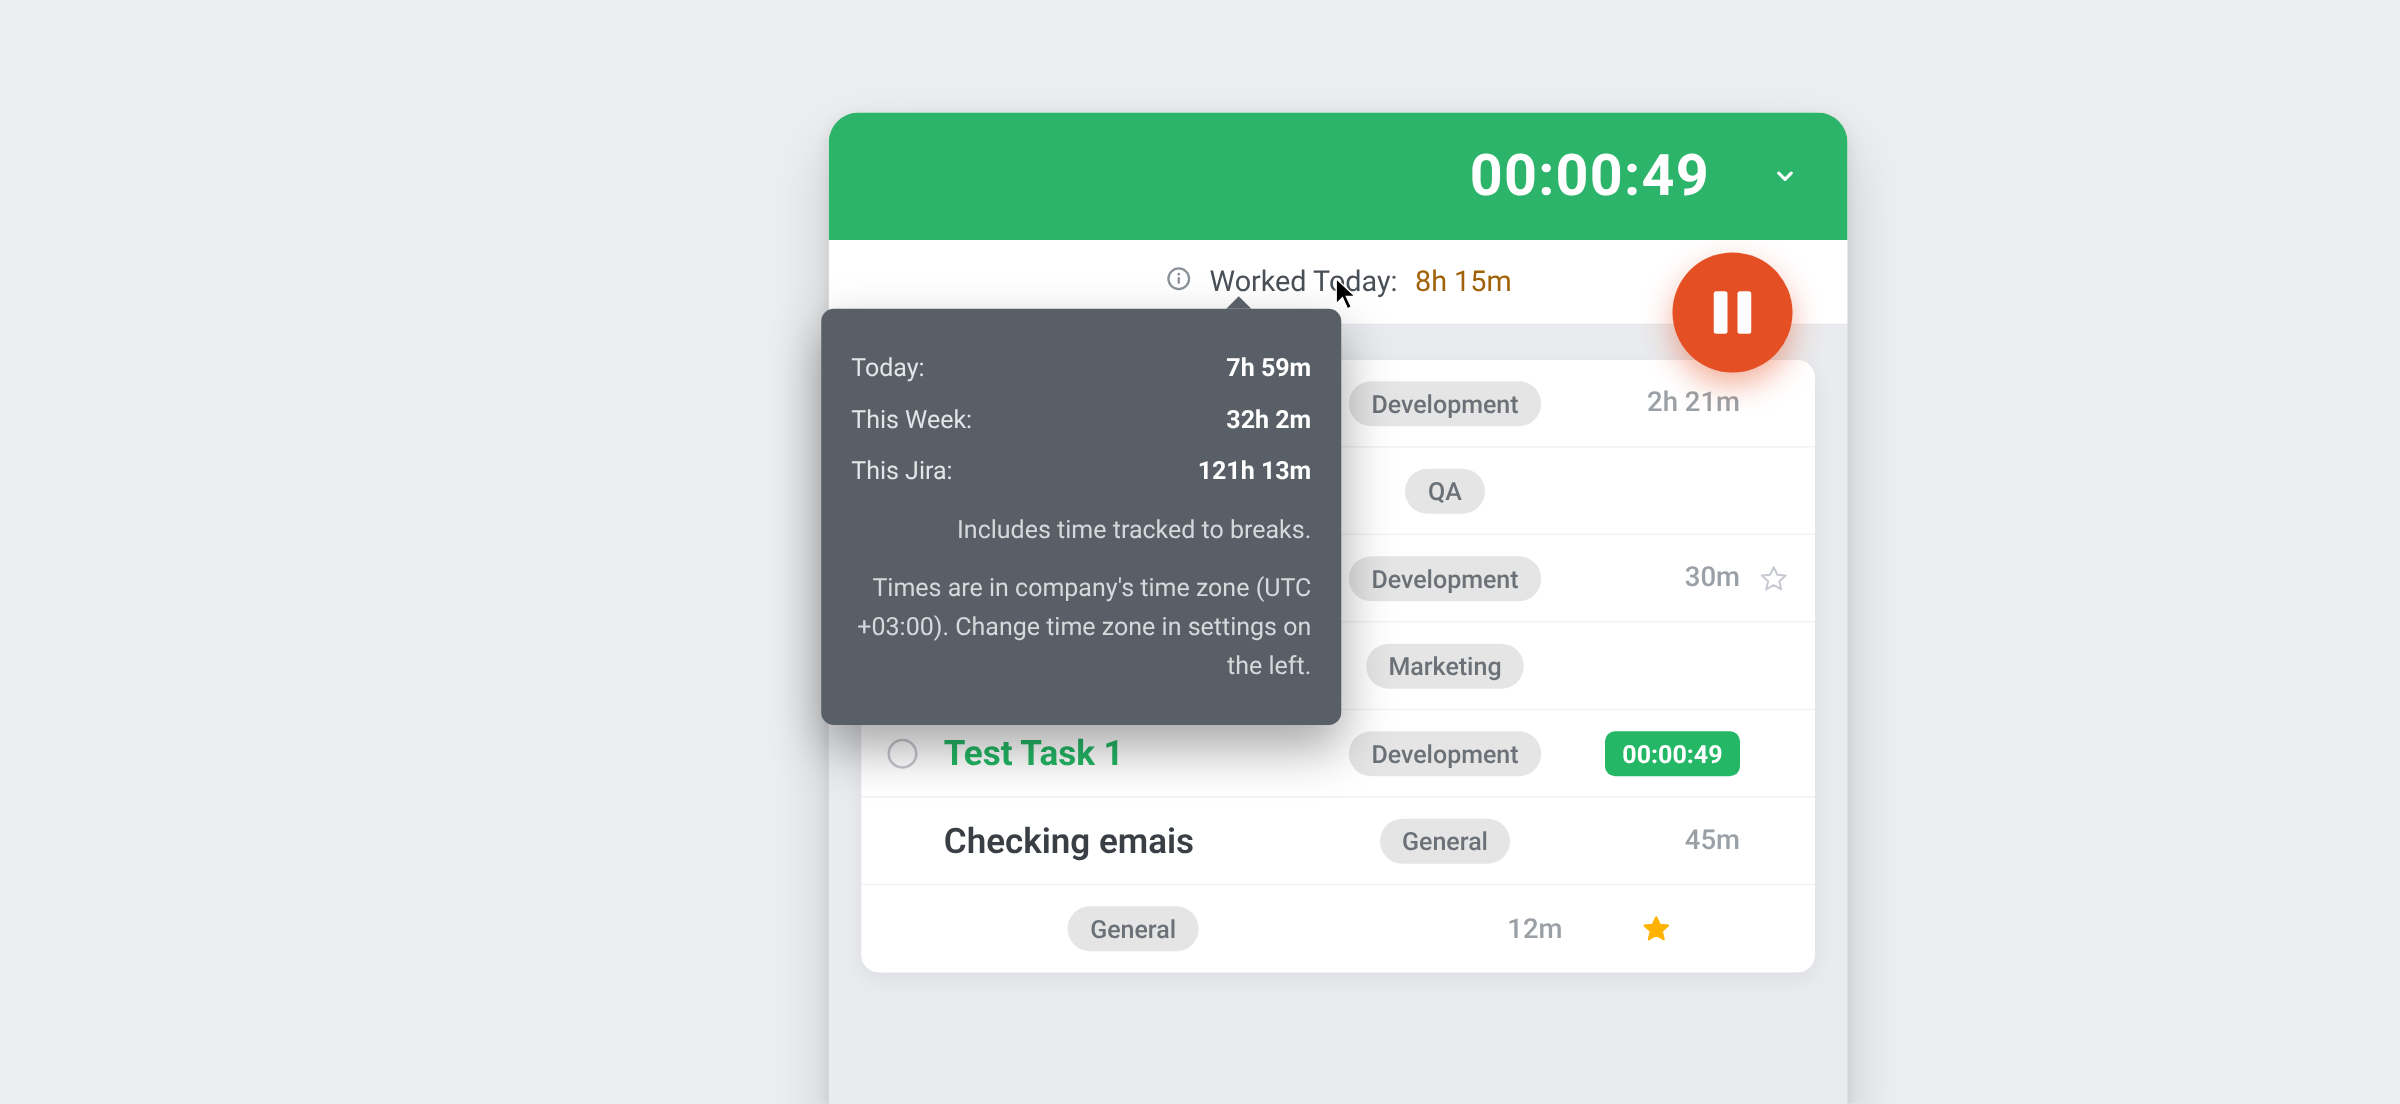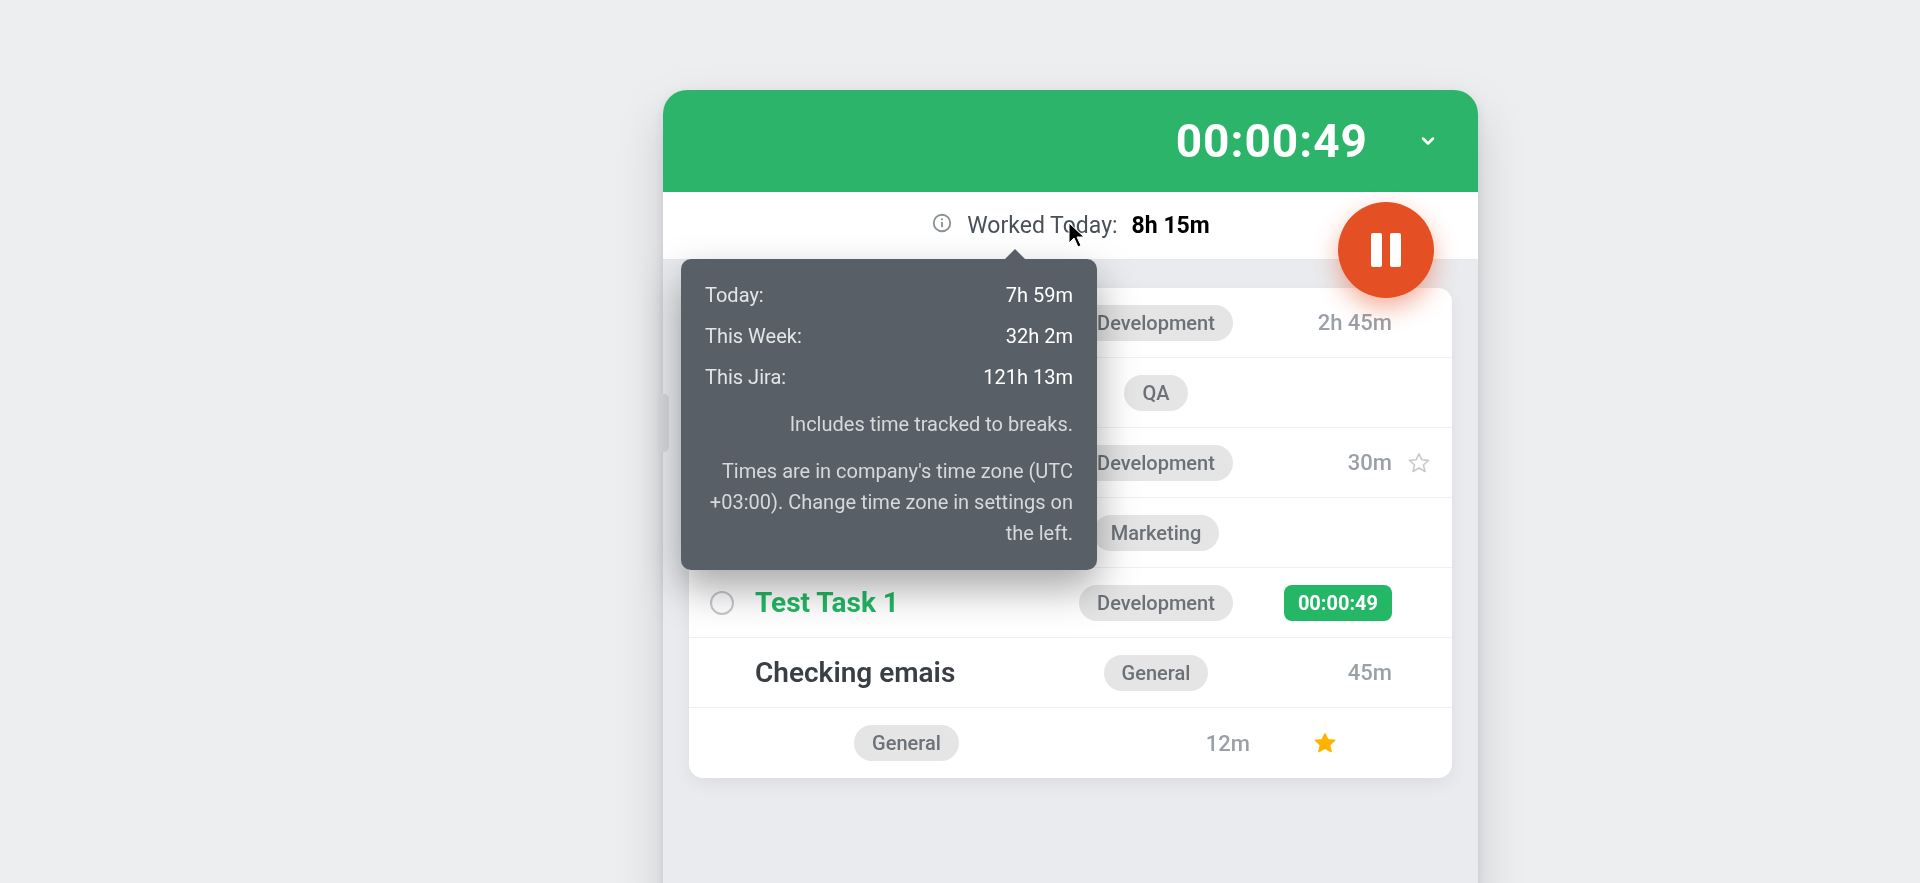--- a/index.html
+++ b/index.html
@@ -60,21 +60,21 @@
     height: 68px;
     display: flex;
     align-items: center;
     justify-content: center;
     gap: 14px;
     border-bottom: 1px solid #e5e7ea;
     color: #4a5057;
     font-size: 23px;
   }
   .worked-bar .info-icon { color:#8b9198; }
-  .worked-bar .value { font-weight: 700; color:#000000; }
+  .worked-bar .value { font-weight: 400; color:#a16207; }
 
   
   .pause-btn {
     position: absolute;
     top: 112px;
     right: 44px;
     width: 96px; height: 96px;
     border-radius: 50%;
     background: #e54f24;
     box-shadow: 0 10px 24px rgba(229,79,36,.45);
@@ -160,44 +160,43 @@
   .star-cell { display:flex; justify-content:center; align-items:center; color:#c6cad0; }
   .star-filled { color:#ffb300; }
 
   .row.sub .bullet { }
   .row.sub .task-title { font-weight:600;text-align:center; }
   .row.sub .circle { opacity:0; }
 
   
   .tooltip {
     position:absolute;
-    left:543px;
+    left:519px;
     top:247px;
     width:416px;
     background:#585f66;
     color:#e9ecef;
     border-radius:10px;
-    padding: 21px 24px;
+    padding: 32px 24px;
     font-size:20px;
     line-height:1.55;
     box-shadow: 0 18px 40px rgba(0,0,0,.35);
-    margin-top: 12px;
   }
   .tooltip::after{
     content:"";
     position:absolute;
     top:-10px; right:72px;
     width:0;height:0;
     border-left:10px solid transparent;
     border-right:10px solid transparent;
     border-bottom:10px solid #585f66;
   }
   .tt-row { display:flex; justify-content:space-between; margin-bottom:10px; }
   .tt-row .lbl { color:#e3e6e9; }
-  .tt-row .val { font-weight:400; color:#fff;text-align:right; }
+  .tt-row .val { font-weight:700; color:#fff;text-align:right; }
   .tt-note { margin-top:16px; color:#d6d9dc;text-align:right; }
 
   
   .cursor {
     position:absolute;
     left:930px; top:222px;
     width:18px; height:26px;
   }
   .cursor svg { filter: drop-shadow(0 1px 1px rgba(255,255,255,.5)); }
 
@@ -245,21 +244,21 @@
           <div class="row sub">
             <div class="bullet">
               <span class="circle"></span>
             </div>
             <div class="task-title">
               <span></span>
             </div>
             <div class="tag-cell">
               <span class="tag">Development</span>
             </div>
-            <div class="time-cell"><span>2h 45m</span></div>
+            <div class="time-cell"><span>2h 21m</span></div>
             <div class="star-cell"></div>
           </div>
           <div class="row">
             <div class="bullet">
               <span class="circle"></span>
             </div>
             <div class="task-title">
               <span>Load test</span>
             </div>
             <div class="tag-cell">

